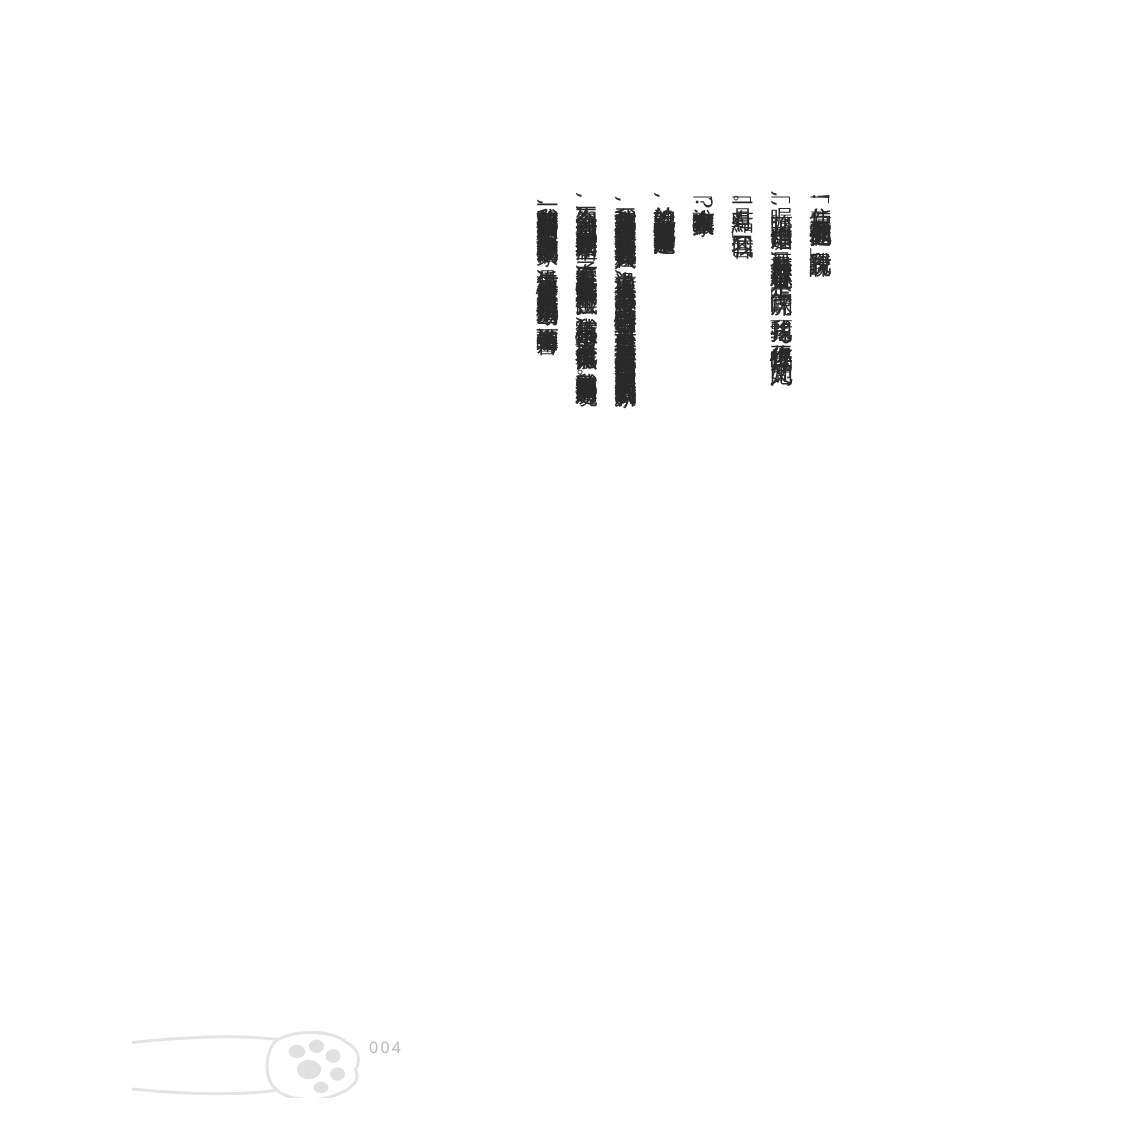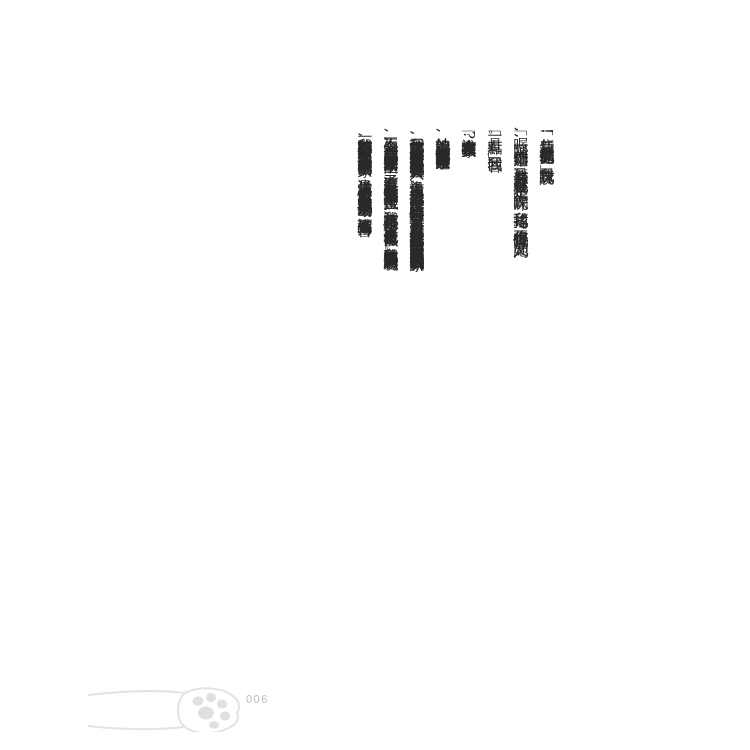--- a/index.html
+++ b/index.html
@@ -78,16 +78,16 @@
                C134,1 111,0 97,7 Z" fill="#ffffff" stroke="#e3e3e3" stroke-width="2"></path>
       <g fill="#e0e0e0">
         <ellipse cx="110" cy="15" rx="5.5" ry="4.5"></ellipse>
         <ellipse cx="123" cy="11.5" rx="5" ry="4.5"></ellipse>
         <ellipse cx="134" cy="18" rx="5" ry="4.5"></ellipse>
         <ellipse cx="137" cy="30" rx="5" ry="4.5"></ellipse>
         <ellipse cx="118" cy="27" rx="8" ry="6.5"></ellipse>
         <ellipse cx="126" cy="39" rx="5" ry="3.8"></ellipse>
       </g>
     </svg>
-    <span class="page-number">006</span>
+    <span class="page-number">004</span>
   </div>
 
 </div>
 
 </body></html>

